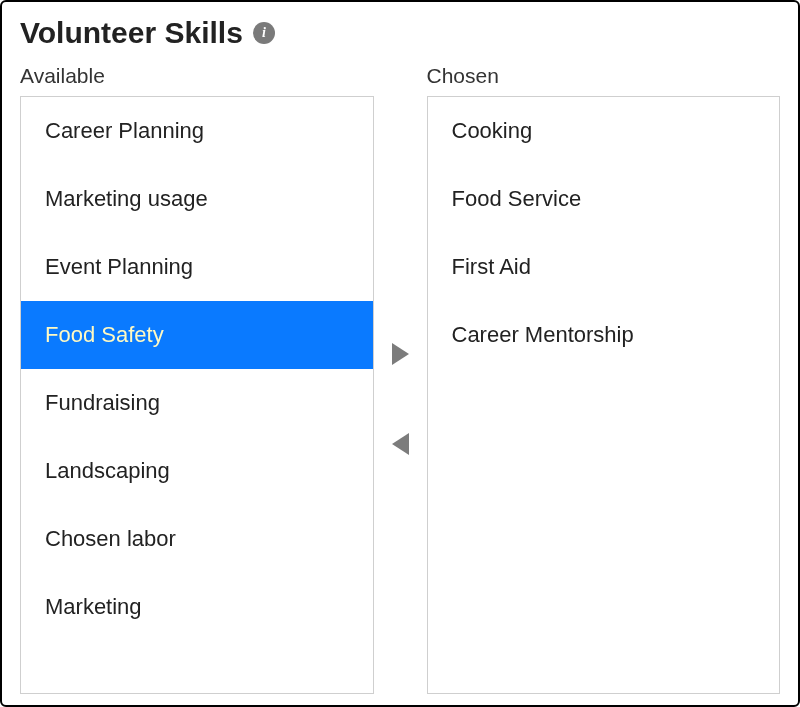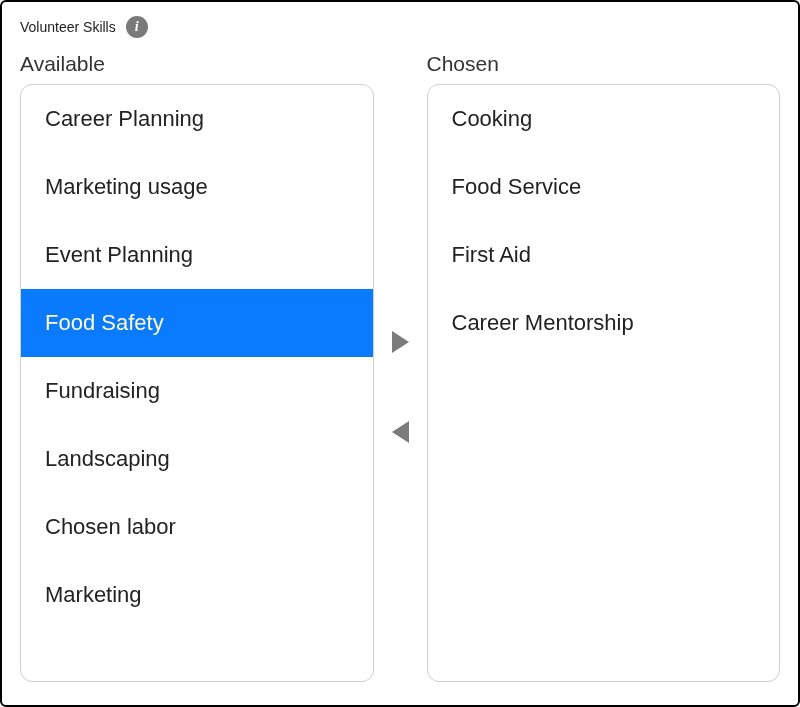--- a/index.html
+++ b/index.html
@@ -18,22 +18,22 @@
       border-radius: 6px;
       padding: 14px 18px 18px 18px;
     }
     .header {
       display: flex;
       align-items: center;
       gap: 10px;
       margin-bottom: 14px;
     }
     .title {
-      font-size: 14px;
-      font-weight: 400;
+      font-size: 30px;
+      font-weight: 700;
       color: #222;
     }
     .info-icon {
       width: 22px;
       height: 22px;
       border-radius: 50%;
       background: #7a7a7a;
       color: #fff;
       display: flex;
       align-items: center;
@@ -55,21 +55,21 @@
       flex-direction: column;
     }
     .column-label {
       font-size: 21px;
       font-weight: 400;
       color: #333;
       margin-bottom: 8px;
     }
     .listbox {
       border: 1px solid #cfcfcf;
-      border-radius: 12px;
+      border-radius: 0;
       height: 598px;
       overflow: hidden;
       background: #fff;
     }
     .list-item {
       padding: 21px 24px;
       font-size: 22px;
       color: #222;
       cursor: pointer;
       user-select: none;

